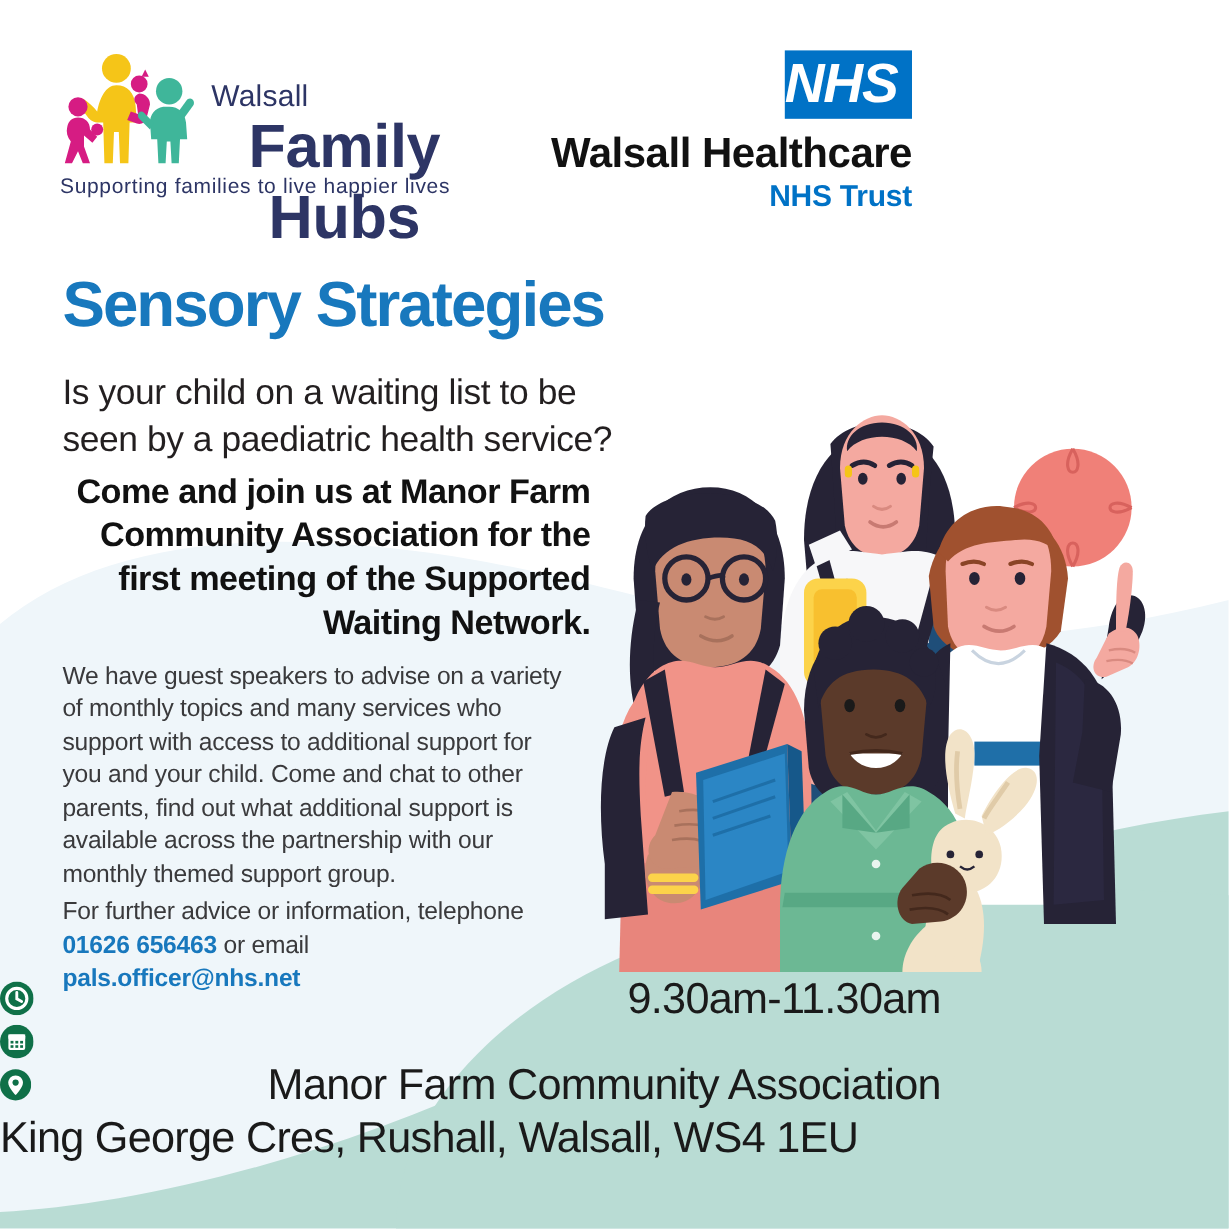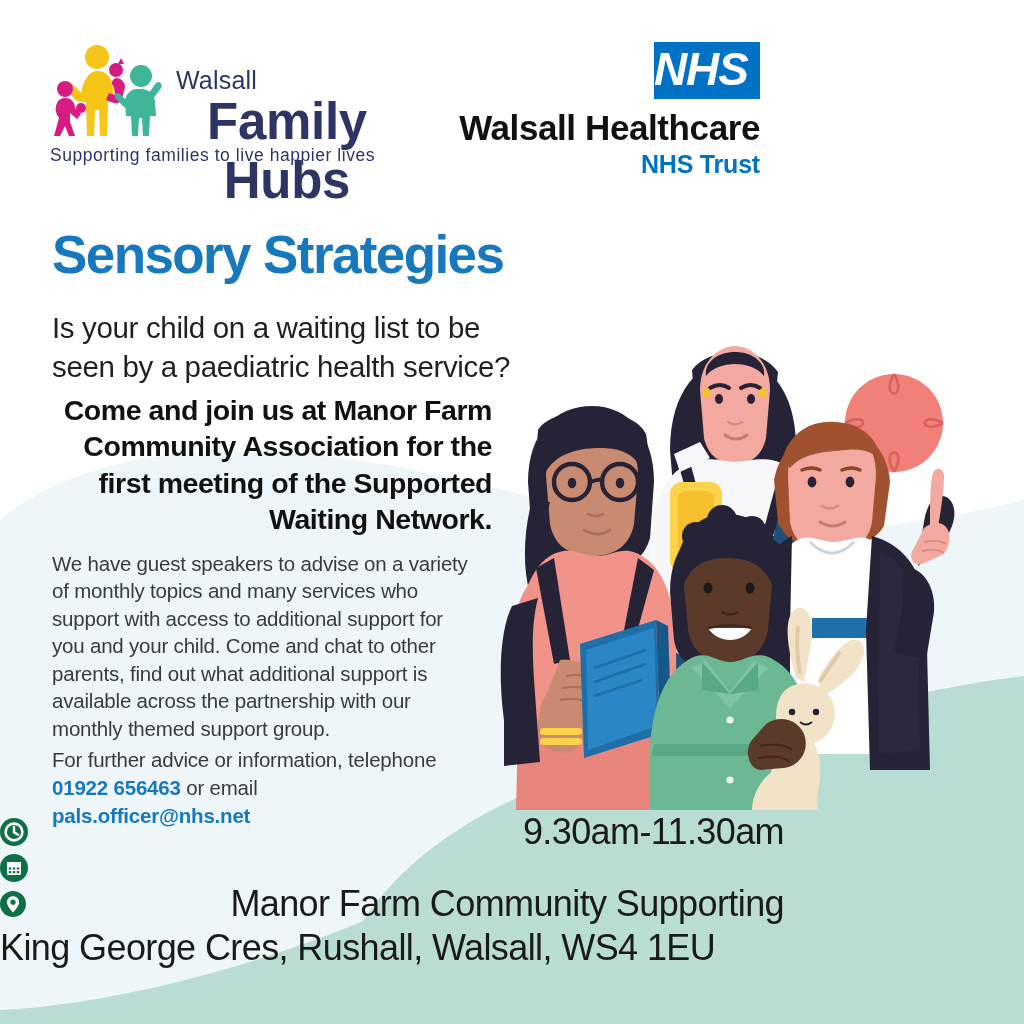--- a/index.html
+++ b/index.html
@@ -297,21 +297,21 @@
   </svg>
 
   <div class="title">Sensory Strategies</div>
   <div class="subtitle">Is your child on a waiting list to be seen by a paediatric health service?</div>
   <div class="lead">Come and join us at Manor Farm Community Association for the first meeting of the Supported Waiting Network.</div>
   <div class="body-copy">We have guest speakers to advise on a variety of monthly topics and many services who support with access to additional support for you and your child. Come and chat to other parents, find out what additional support is available across the partnership with our monthly themed support group.</div>
 
   <div class="contact">
     <span>For further advice or information,</span>
     <span>telephone</span>
-    <b>01922 656463</b>
+    <b>01626 656463</b>
     <span>or</span>
     <span>email</span>
     <b>pals.officer@nhs.net</b>
   </div>
 
   <div class="details">
 
     <div class="detail-row">
       <svg class="dot-icon" viewBox="0 0 28 28">
         <circle cx="14" cy="14" r="14" fill="#0f7048"></circle>
@@ -335,21 +335,21 @@
       </svg>
     </div>
 
     <div class="detail-row addr">
       <svg class="pin-icon" viewBox="0 0 28 28">
         <circle cx="14" cy="14" r="14" fill="#0f7048"></circle>
         <path d="M14,5.6 C10.3,5.6 7.4,8.5 7.4,12.1 C7.4,16.5 14,23.2 14,23.2
                  C14,23.2 20.6,16.5 20.6,12.1 C20.6,8.5 17.7,5.6 14,5.6 Z" fill="#ffffff"></path>
         <circle cx="14" cy="12" r="2.8" fill="#0f7048"></circle>
       </svg>
-      <span class="detail-text">Manor Farm Community Supporting</span>
+      <span class="detail-text">Manor Farm Community Association</span>
     </div>
 
     <div class="detail-row addr">
       <span class="detail-text">King George Cres, Rushall, Walsall, WS4 1EU</span>
     </div>
 
   </div>
 
 </div>
 

